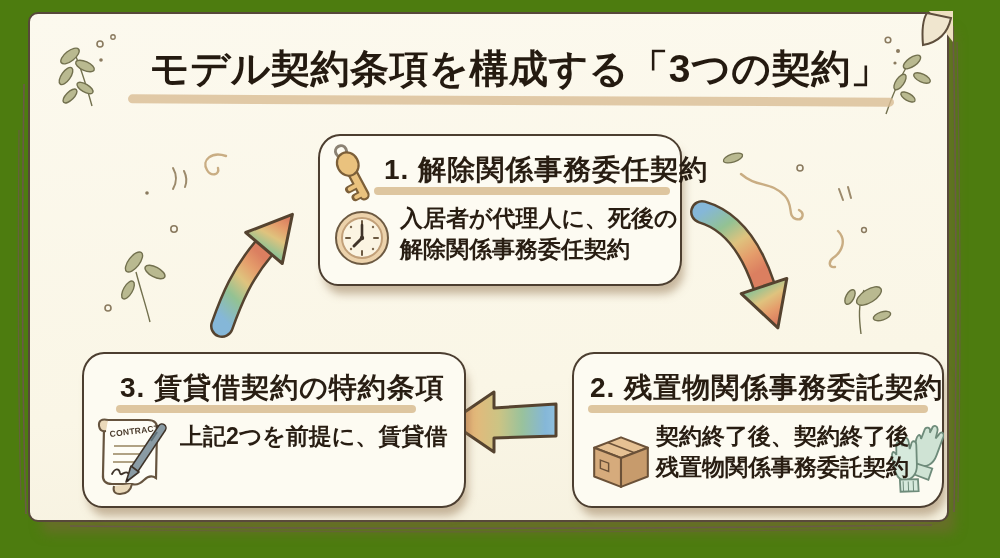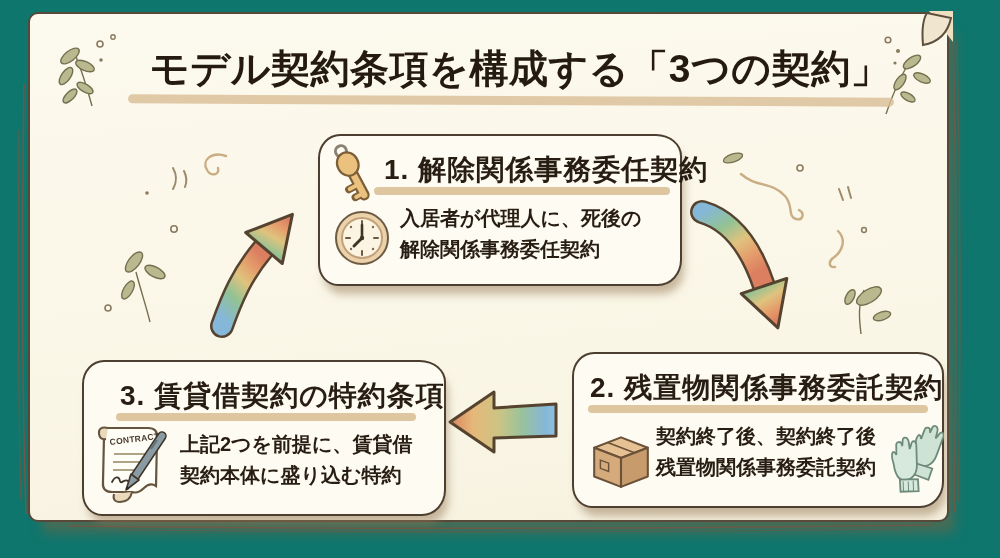--- a/index.html
+++ b/index.html
@@ -1,18 +1,18 @@
 <!DOCTYPE html>
 <html><head>
 <meta charset="utf-8">
 <style>
   html,body{margin:0;padding:0;}
   .stage{
     position:relative;width:1000px;height:558px;overflow:hidden;
-    background:#0f766e;
+    background:#4d7c0f;
     font-family:"Liberation Sans","DejaVu Sans",sans-serif;
   }
   .paper{
     position:absolute;left:28px;top:12px;width:917px;height:506px;
     background:linear-gradient(175deg,#fcf9ee 0%,#faf6e6 70%,#f6f1df 100%);
     border:2.5px solid #57483a;border-radius:10px;
     box-shadow:10px 15px 12px -4px rgba(128,99,64,.5);
   }
   .main-title{
     position:absolute;left:40px;right:0;top:46px;margin:0;text-align:center;
@@ -22,36 +22,36 @@
     position:absolute;left:128px;top:96px;width:766px;height:9px;z-index:5;
     background:#d9bd95;border-radius:5px;opacity:.8;transform:rotate(.25deg);
   }
   .card{
     position:absolute;background:#fdfbf2;border:2.5px solid #4c3e30;
     border-radius:22px 26px 24px 20px / 24px 22px 26px 22px;
     box-shadow:4px 10px 9px -2px rgba(148,117,82,.5);z-index:8;
   }
   .card-title{position:absolute;margin:0;font-size:28px;font-weight:800;letter-spacing:1px;color:#281d12;z-index:2;white-space:nowrap;}
   .hl{position:absolute;height:8px;background:#d8bc92;border-radius:4px;opacity:.85;z-index:1;}
-  .body{position:absolute;margin:0;font-size:20px;font-weight:700;line-height:31px;color:#281d12;z-index:2;}
+  .body{position:absolute;margin:0;font-size:23px;font-weight:700;line-height:31px;color:#281d12;z-index:2;}
   .body span{display:block;white-space:nowrap;}
   .ic{position:absolute;z-index:1;}
   .card-1{left:318px;top:134px;width:360px;height:148px;}
   .card-1 .card-title{left:64px;top:15px;}
   .hl-1{left:54px;top:51px;width:296px;}
   .ic-key{left:8px;top:4px;width:48px;height:64px;}
   .ic-clock{left:12px;top:72px;width:60px;height:60px;}
   .card-1 .body{left:80px;top:67px;width:276px;}
   .card-2{left:572px;top:352px;width:368px;height:152px;}
   .card-2 .card-title{left:16px;top:15px;}
   .hl-2{left:14px;top:51px;width:340px;}
   .ic-box{left:14px;top:70px;width:66px;height:68px;}
   .ic-gloves{left:314px;top:66px;width:56px;height:76px;}
   .card-2 .body{left:82px;top:67px;width:258px;}
-  .card-3{left:82px;top:360px;width:360px;height:152px;}
+  .card-3{left:82px;top:352px;width:360px;height:152px;padding-left:20px;}
   .card-3 .card-title{left:36px;top:15px;}
   .hl-3{left:32px;top:51px;width:300px;}
   .ic-contract{left:6px;top:58px;width:92px;height:94px;}
   .card-3 .body{left:96px;top:67px;width:272px;}
   .deco{position:absolute;left:0;top:0;z-index:4;pointer-events:none;}
   .arrow{position:absolute;z-index:7;pointer-events:none;}
   .arr-12{left:688px;top:192px;}
   .arr-23{left:444px;top:386px;}
   .arr-31{left:186px;top:200px;}
 </style>
@@ -266,17 +266,16 @@
       <g>
         <path d="M72,16 L44,58" stroke="#3f342a" stroke-width="9.5" stroke-linecap="round"></path>
         <path d="M72,16 L44,58" stroke="#8a9ba4" stroke-width="6.5" stroke-linecap="round"></path>
         <path d="M67,20 L61,29" stroke="#5f7078" stroke-width="2"></path>
         <polygon points="41,54 49,60 36,70" fill="#8a9ba4" stroke="#3f342a" stroke-width="1.6" stroke-linejoin="round"></polygon>
         <circle cx="37.5" cy="68" r="1.6" fill="#2f2620"></circle>
       </g>
     </svg>
     <p class="body">
       <span>上記2つを前提に、賃貸借</span>
-      <span>契約本体に盛り込む特約</span>
     </p>
   </section>
 
 </div>
 
 </body></html>

